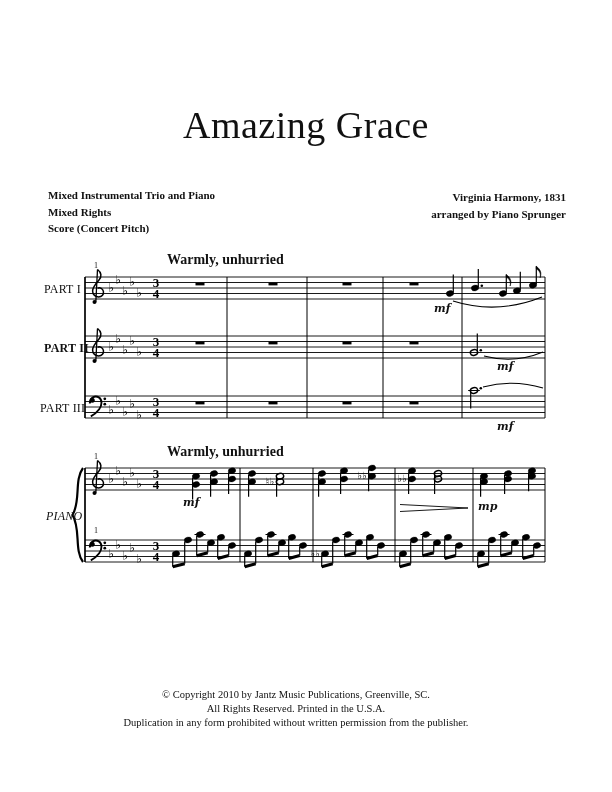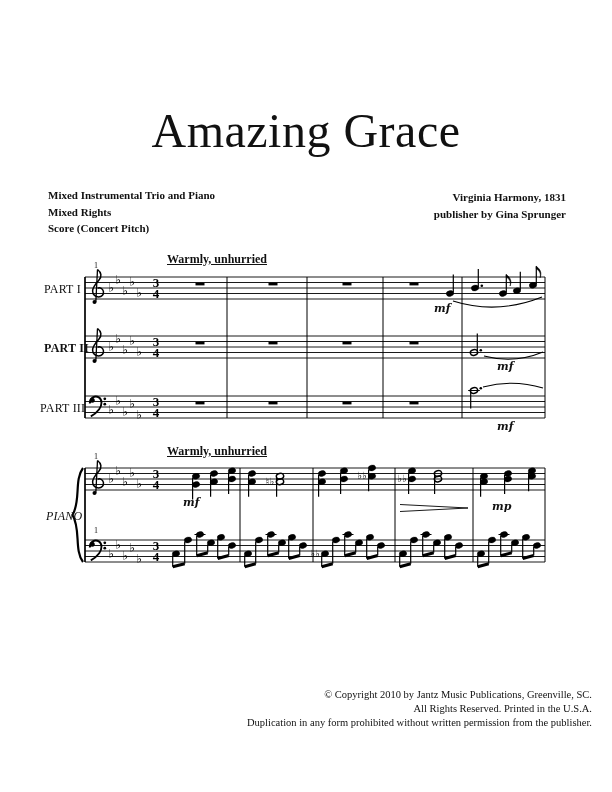--- a/index.html
+++ b/index.html
@@ -1,26 +1,26 @@
 <!DOCTYPE html>
 <html><head>
 <meta charset="utf-8">
 <style>
   html,body{margin:0;padding:0;background:#e8e8e8;}
   .page{position:relative;width:612px;height:792px;background:#ffffff;margin:0 auto;
         font-family:"Liberation Serif",serif;color:#111;overflow:hidden;}
   .abs{position:absolute;}
-  .title{top:103px;left:0;width:612px;text-align:center;font-size:48px;letter-spacing:.5px;}
+  .title{top:103px;left:0;width:612px;text-align:center;font-size:38px;letter-spacing:.5px;}
   .hdr-left{top:187px;left:48px;font-size:11px;font-weight:bold;line-height:1.5;}
   .hdr-right{top:189px;right:46px;font-size:11px;font-weight:bold;line-height:1.5;text-align:right;}
   .part-label{font-size:12px;letter-spacing:.2px;}
-  .tempo{font-size:12px;font-weight:bold;text-decoration:underline;}
+  .tempo{font-size:14px;font-weight:bold;}
   .dyn{font-size:11px;font-weight:bold;font-style:italic;font-family:"DejaVu Serif",serif;}
   .mnum{font-size:8px;}
-  .footer{top:688px;left:0;width:592px;text-align:right;font-size:10.5px;line-height:1.34;}
+  .footer{top:688px;left:0;width:592px;text-align:center;font-size:10.5px;line-height:1.34;}
   svg{position:absolute;top:0;left:0;}
 </style>
 </head>
 <body>
 
 <div class="page">
 
   <svg id="score-svg" width="612" height="792">
       <line x1="85" y1="277" x2="85" y2="418" stroke="#000" stroke-width="1.7"></line>
       <line x1="227" y1="277" x2="227" y2="418" stroke="#000" stroke-width="1"></line>
@@ -381,39 +381,39 @@
   <div class="abs title">Amazing Grace</div>
 
   <div class="abs hdr-left">
     <div>Mixed Instrumental Trio and Piano</div>
     <div>Mixed Rights</div>
     <div>Score (Concert Pitch)</div>
   </div>
 
   <div class="abs hdr-right">
     <div>Virginia Harmony, 1831</div>
-    <div>publisher by Gina Sprunger</div>
+    <div>arranged by Piano Sprunger</div>
   </div>
 
   <div class="abs tempo" style="top:252px;left:167px;">Warmly, unhurried</div>
   <div class="abs tempo" style="top:444px;left:167px;">Warmly, unhurried</div>
 
   <div class="abs mnum" style="top:261px;left:94px;">1</div>
   <div class="abs mnum" style="top:452px;left:94px;">1</div>
   <div class="abs mnum" style="top:526px;left:94px;">1</div>
 
   <div class="abs part-label" style="top:282px;left:44px;">PART I</div>
   <div class="abs part-label" style="top:341px;left:44px;font-weight:bold;">PART II</div>
   <div class="abs part-label" style="top:401px;left:40px;">PART III</div>
   <div class="abs part-label" style="top:509px;left:46px;font-style:italic;">PIANO</div>
 
   <div class="abs dyn" style="top:302px;left:434px;">mf</div>
   <div class="abs dyn" style="top:360px;left:497px;">mf</div>
   <div class="abs dyn" style="top:420px;left:497px;">mf</div>
   <div class="abs dyn" style="top:496px;left:183px;">mf</div>
-  <div class="abs dyn" style="top:500px;left:492px;">mp</div>
+  <div class="abs dyn" style="top:500px;left:472px;padding-left:6px;">mp</div>
 
   <div class="abs footer">
     <div>© Copyright 2010 by Jantz Music Publications, Greenville, SC.</div>
     <div>All Rights Reserved.  Printed in the U.S.A.</div>
     <div>Duplication in any form prohibited without written permission from the publisher.</div>
   </div>
 </div>
 
 </body></html>

